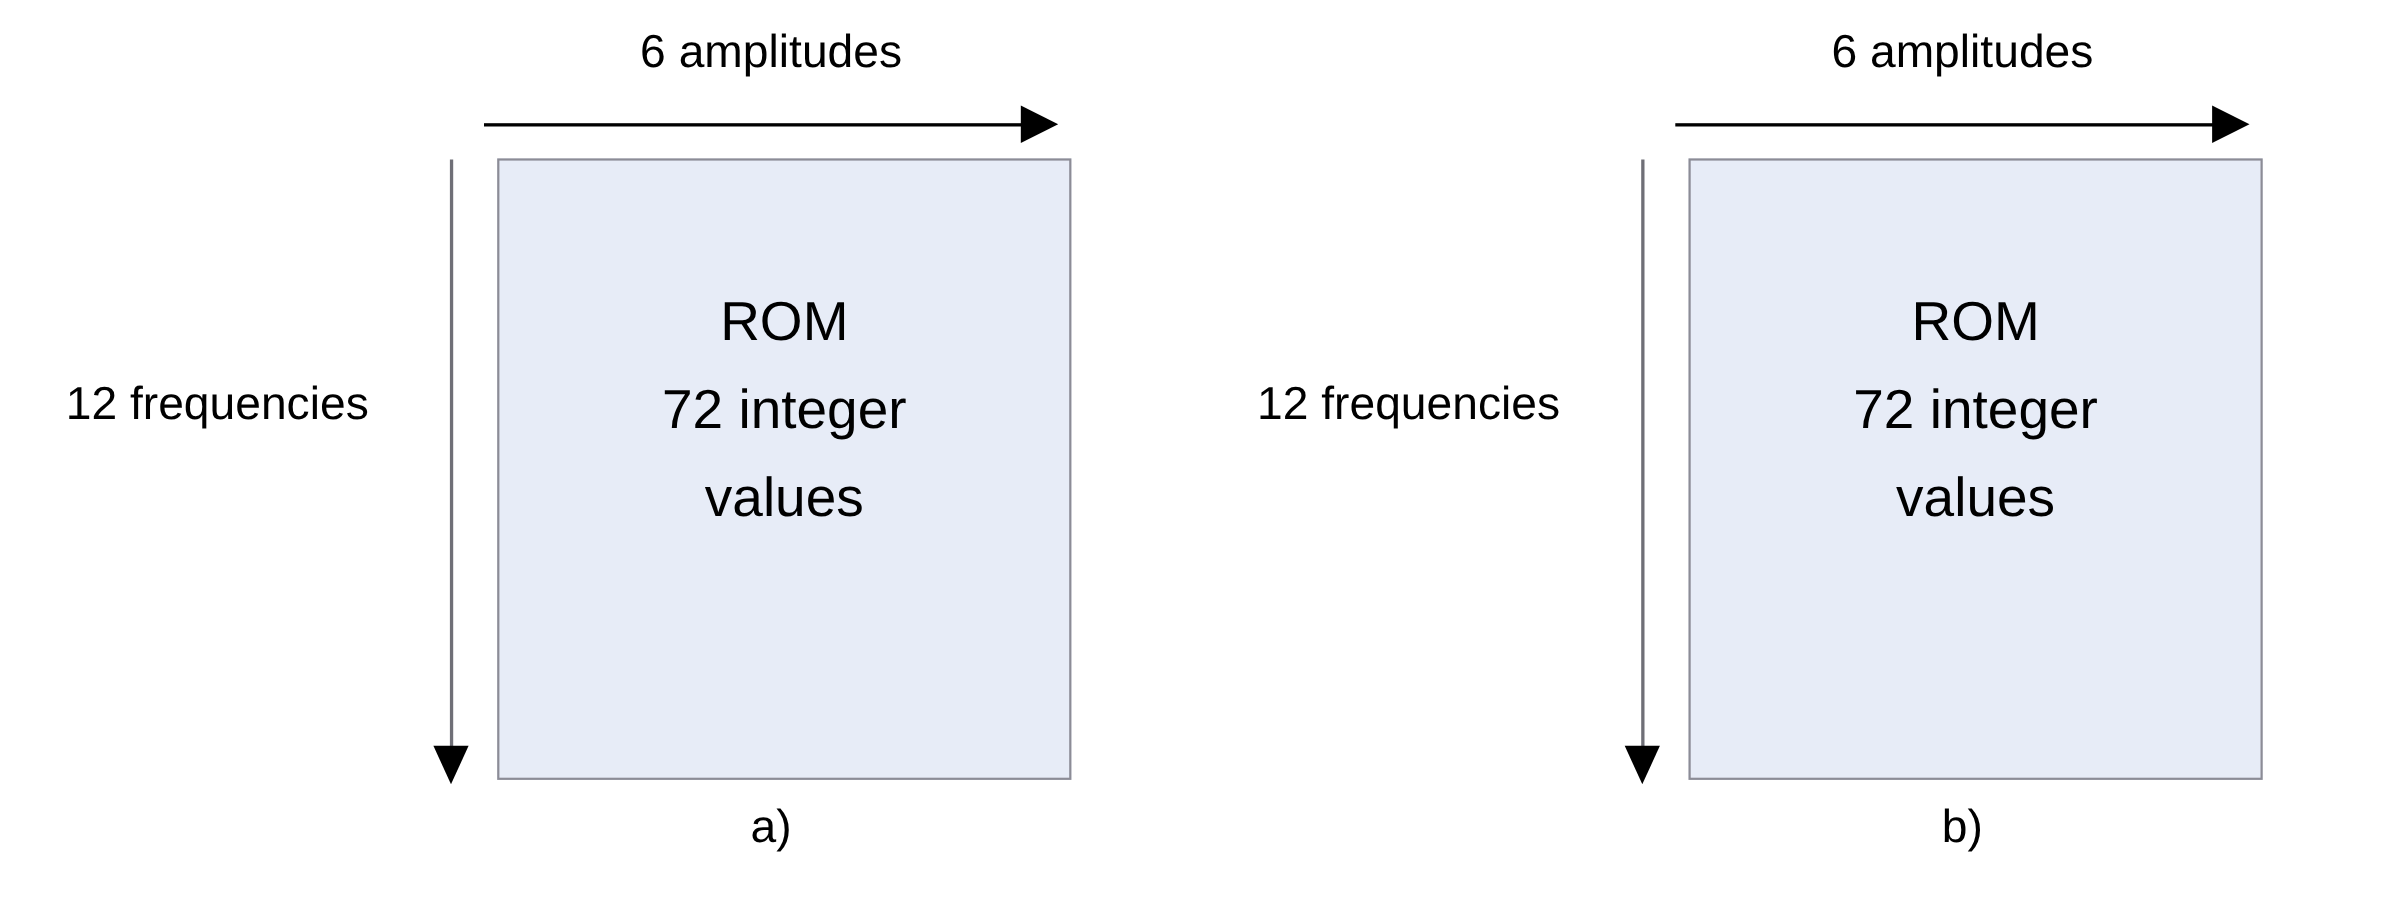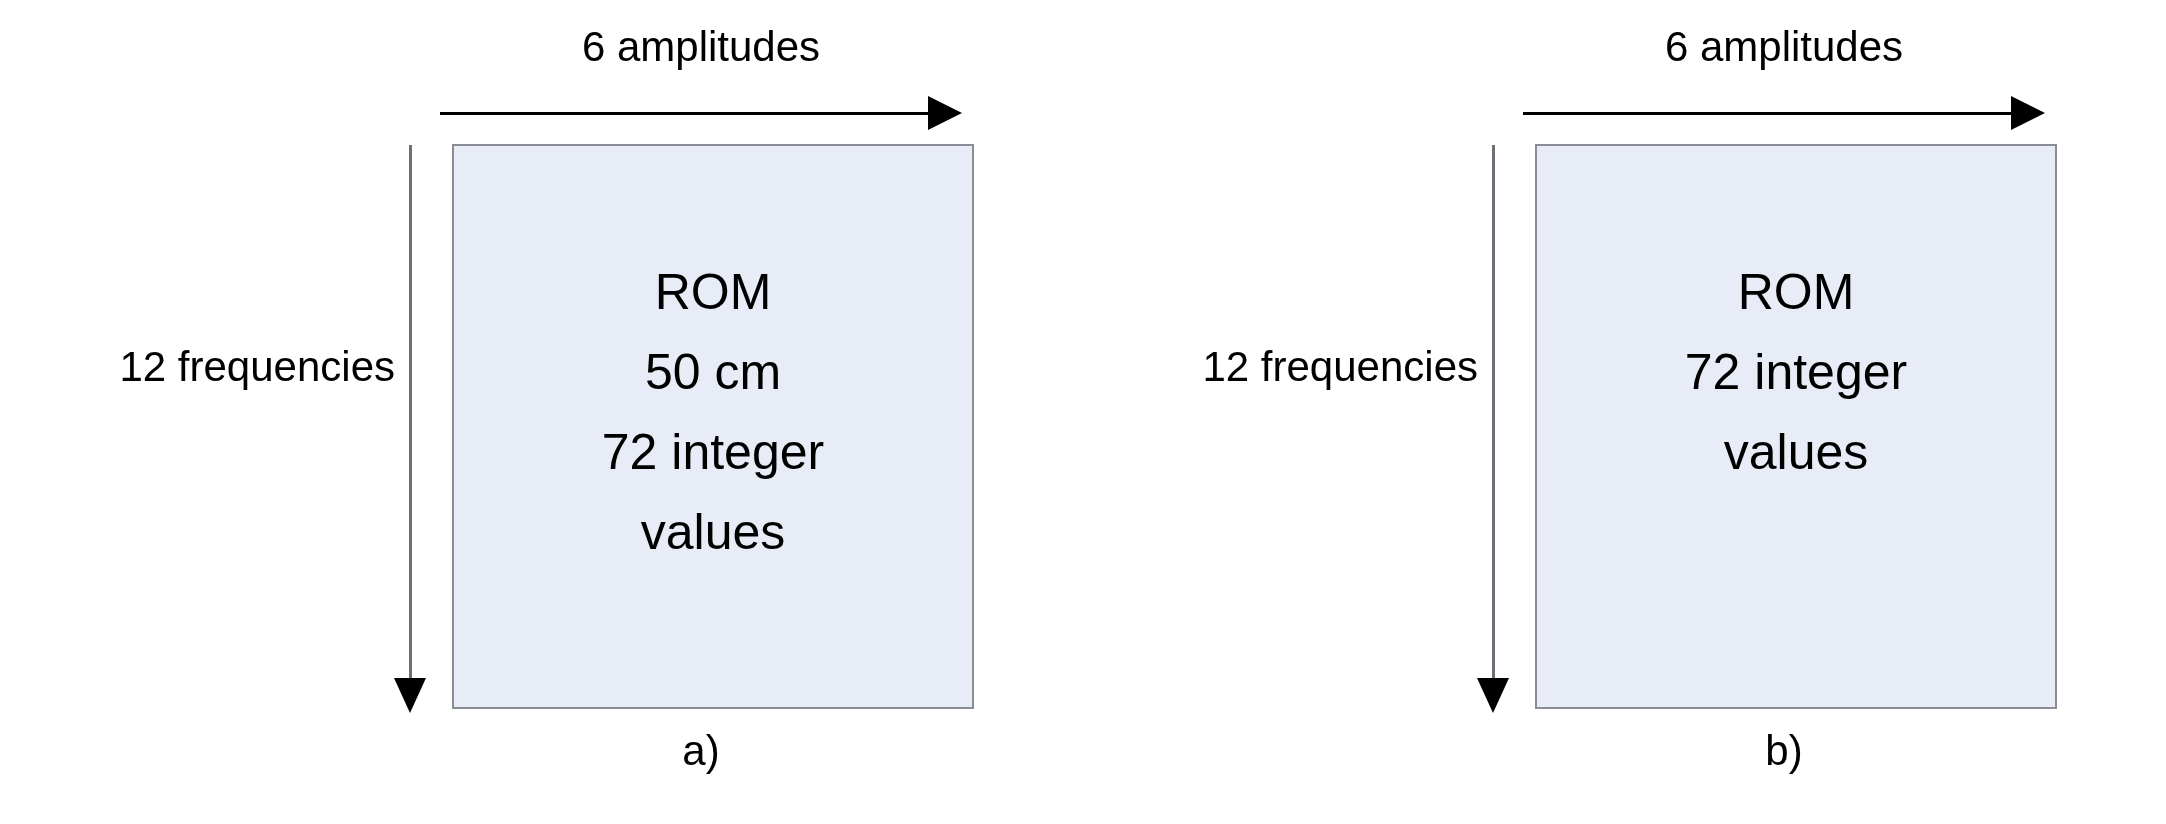--- a/index.html
+++ b/index.html
@@ -120,21 +120,21 @@
     text-align: center;
     font-size: 42px;
     line-height: 50px;
     white-space: nowrap;
   }
   .side-label {
     position: absolute;
     left: 0px;
     top: 340px;
     width: 395px;
-    text-align: right;
+    text-align: center;
     font-size: 42px;
     line-height: 54px;
     white-space: nowrap;
   }
   .caption {
     position: absolute;
     left: 440px;
     top: 726px;
     width: 522px;
     text-align: center;
@@ -142,48 +142,20 @@
     line-height: 50px;
     white-space: nowrap;
   }
 </style>
 </head>
 <body>
 
 <div id="canvas">
 
   <div class="panel panel-a">
-
-    <div class="top-label">6 amplitudes</div>
-
-    <div class="h-arrow">
-      <div class="shaft"></div>
-      <div class="head"></div>
-    </div>
-
-    <div class="side-label">12 frequencies</div>
-
-    <div class="v-arrow">
-      <div class="shaft"></div>
-      <div class="head"></div>
-    </div>
-
-    <div class="rom-box">
-      <div class="rom-text">
-        <span class="rline">ROM</span>
-        <span class="rline">50 cm</span>
-        <span class="rline">72 integer</span>
-        <span class="rline">values</span>
-      </div>
-    </div>
-
-    <div class="caption">a)</div>
-  </div>
-
-  <div class="panel panel-b">
 
     <div class="top-label">6 amplitudes</div>
 
     <div class="h-arrow">
       <div class="shaft"></div>
       <div class="head"></div>
     </div>
 
     <div class="side-label">12 frequencies</div>
 
@@ -193,16 +165,43 @@
     </div>
 
     <div class="rom-box">
       <div class="rom-text">
         <span class="rline">ROM</span>
         <span class="rline">72 integer</span>
         <span class="rline">values</span>
       </div>
     </div>
 
+    <div class="caption">a)</div>
+  </div>
+
+  <div class="panel panel-b">
+
+    <div class="top-label">6 amplitudes</div>
+
+    <div class="h-arrow">
+      <div class="shaft"></div>
+      <div class="head"></div>
+    </div>
+
+    <div class="side-label">12 frequencies</div>
+
+    <div class="v-arrow">
+      <div class="shaft"></div>
+      <div class="head"></div>
+    </div>
+
+    <div class="rom-box">
+      <div class="rom-text">
+        <span class="rline">ROM</span>
+        <span class="rline">72 integer</span>
+        <span class="rline">values</span>
+      </div>
+    </div>
+
     <div class="caption">b)</div>
   </div>
 
 </div>
 
 </body></html>

